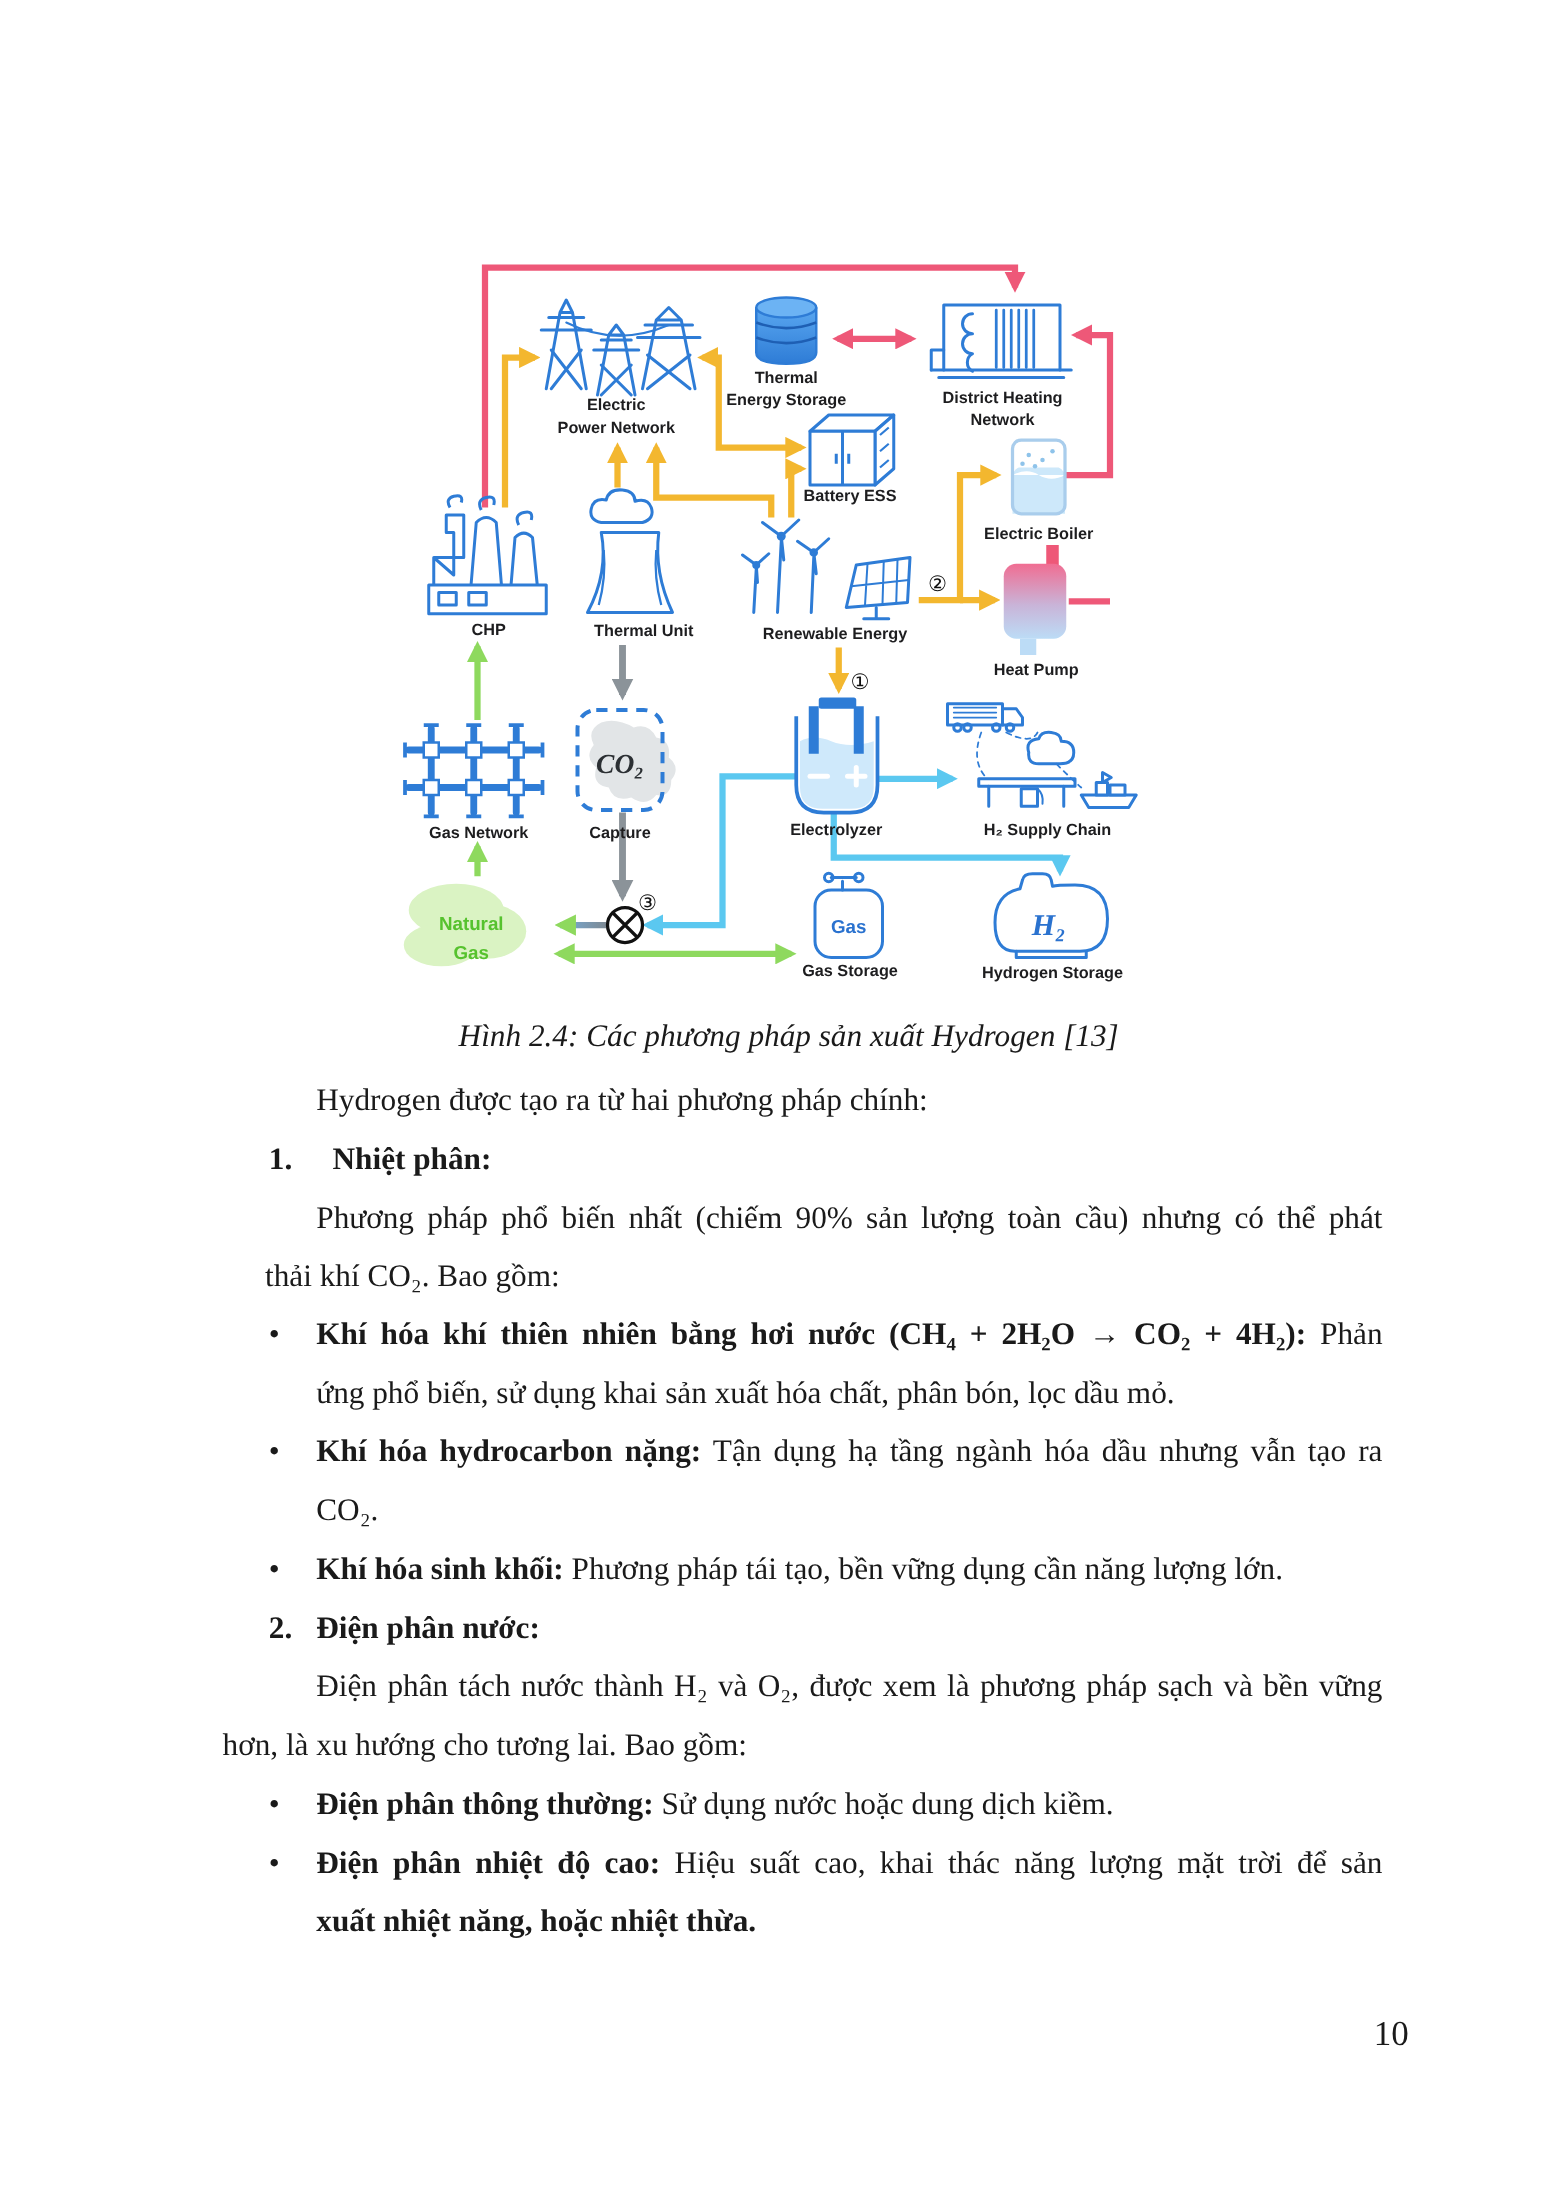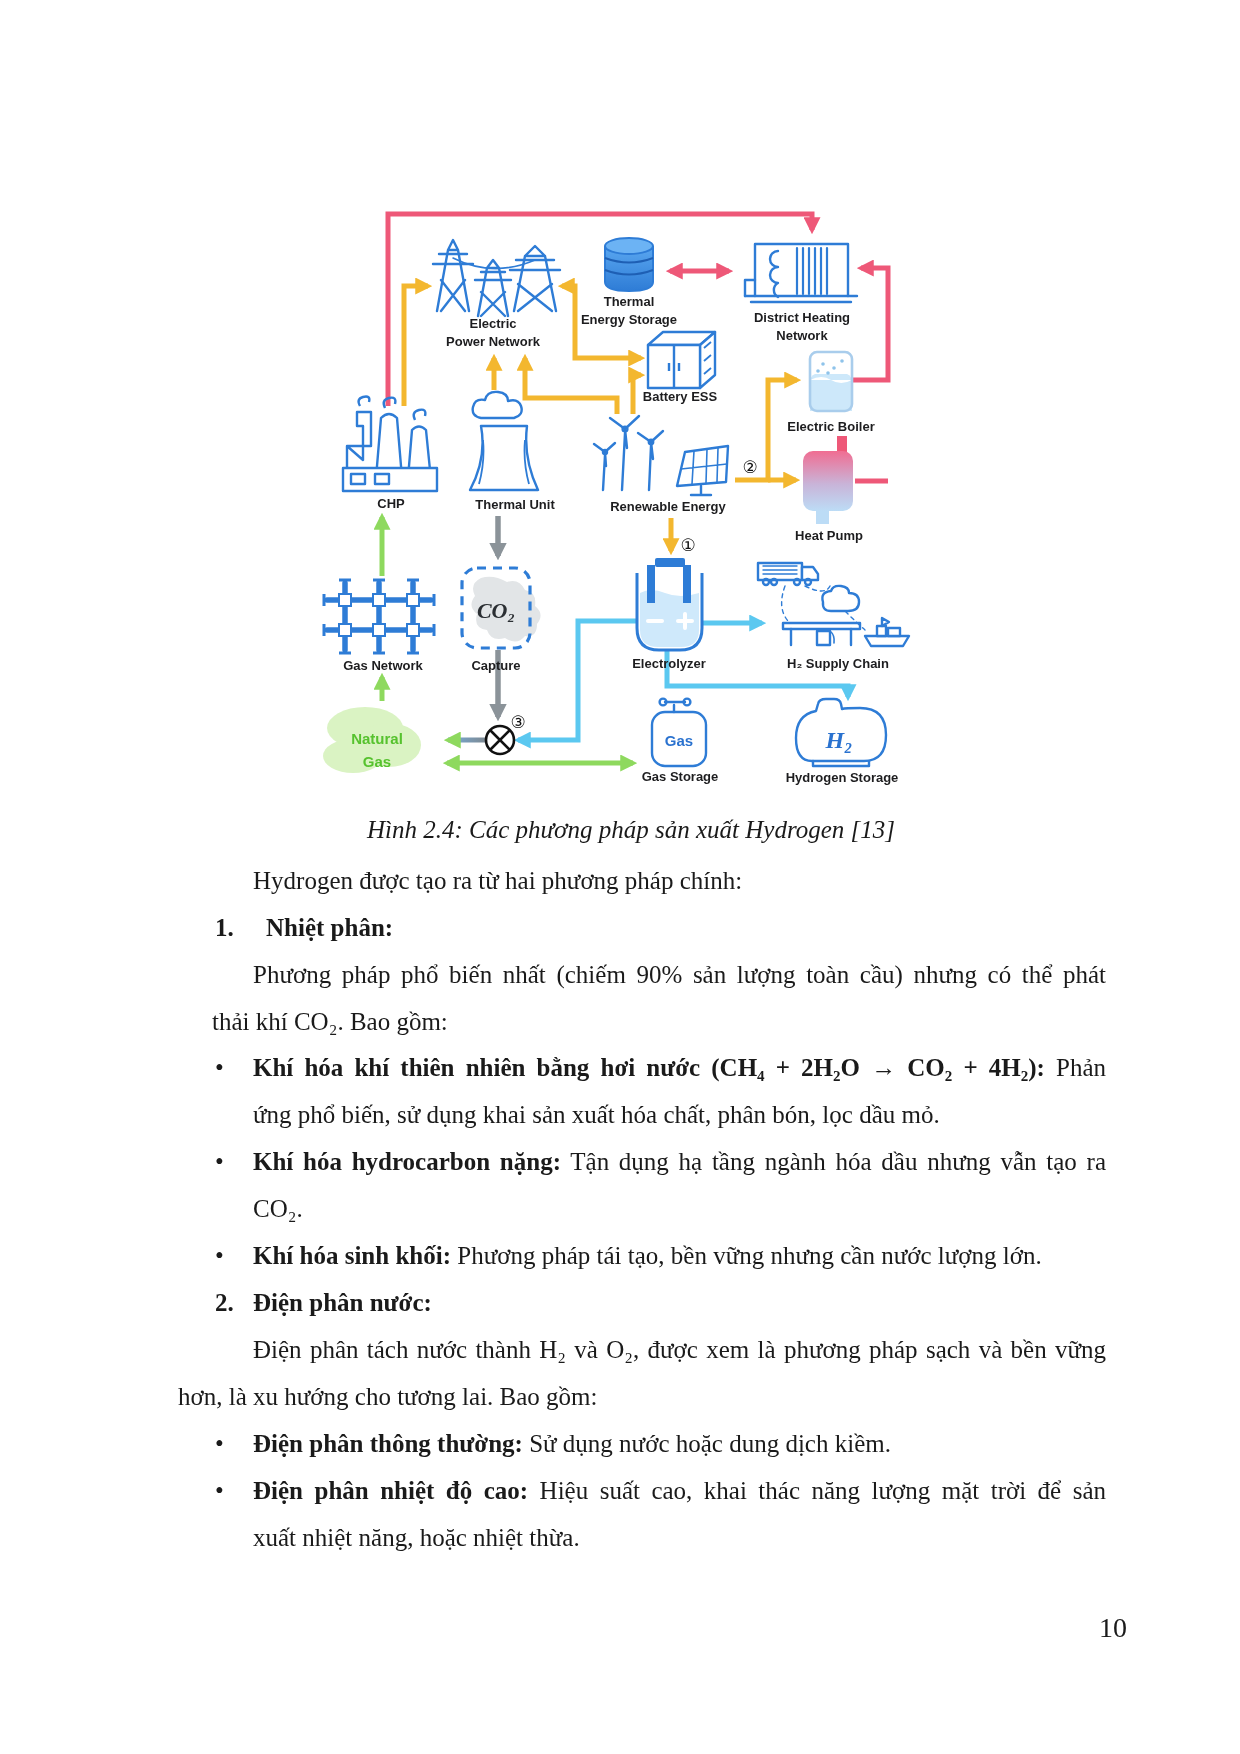--- a/index.html
+++ b/index.html
@@ -330,28 +330,28 @@
 
 <div class="mk" style="top:1051px;">•</div>
 <div class="ln j" style="left:253px; top:1051px;"><span class="bold">Khí hóa khí thiên nhiên bằng hơi nước (CH₄ + 2H₂O → CO₂ + 4H₂):</span><span> Phản</span></div>
 <div class="ln" style="left:253px; top:1098px;">ứng phổ biến, sử dụng khai sản xuất hóa chất, phân bón, lọc dầu mỏ.</div>
 
 <div class="mk" style="top:1145px;">•</div>
 <div class="ln j" style="left:253px; top:1145px;"><span class="bold">Khí hóa hydrocarbon nặng:</span><span> Tận dụng hạ tầng ngành hóa dầu nhưng vẫn tạo ra</span></div>
 <div class="ln" style="left:253px; top:1192px;">CO₂.</div>
 
 <div class="mk" style="top:1239px;">•</div>
-<div class="ln" style="left:253px; top:1239px;"><span class="bold">Khí hóa sinh khối:</span><span> Phương pháp tái tạo, bền vững nhưng cần nước lượng lớn.</span></div>
+<div class="ln" style="left:253px; top:1239px;"><span class="bold">Khí hóa sinh khối:</span><span> Phương pháp tái tạo, bền vững dụng cần năng lượng lớn.</span></div>
 
 <div class="mk bold" style="top:1286px;">2.</div>
 <div class="ln bold" style="left:253px; top:1286px;">Điện phân nước:</div>
 
 <div class="ln j" style="left:253px; top:1333px;">Điện phân tách nước thành H₂ và O₂, được xem là phương pháp sạch và bền vững</div>
 <div class="ln" style="left:178px; top:1380px;">hơn, là xu hướng cho tương lai. Bao gồm:</div>
 
 <div class="mk" style="top:1427px;">•</div>
 <div class="ln" style="left:253px; top:1427px;"><span class="bold">Điện phân thông thường:</span><span> Sử dụng nước hoặc dung dịch kiềm.</span></div>
 
 <div class="mk" style="top:1474px;">•</div>
 <div class="ln j" style="left:253px; top:1474px;"><span class="bold">Điện phân nhiệt độ cao:</span><span> Hiệu suất cao, khai thác năng lượng mặt trời để sản</span></div>
-<div class="ln" style="left:253px; top:1521px;">xuất nhiệt năng, hoặc nhiệt thừa.</div>
+<div class="ln" style="left:253px; top:1521px;font-weight:bold;">xuất nhiệt năng, hoặc nhiệt thừa.</div>
 
 <div id="pageno">10</div>
 
 </body></html>

